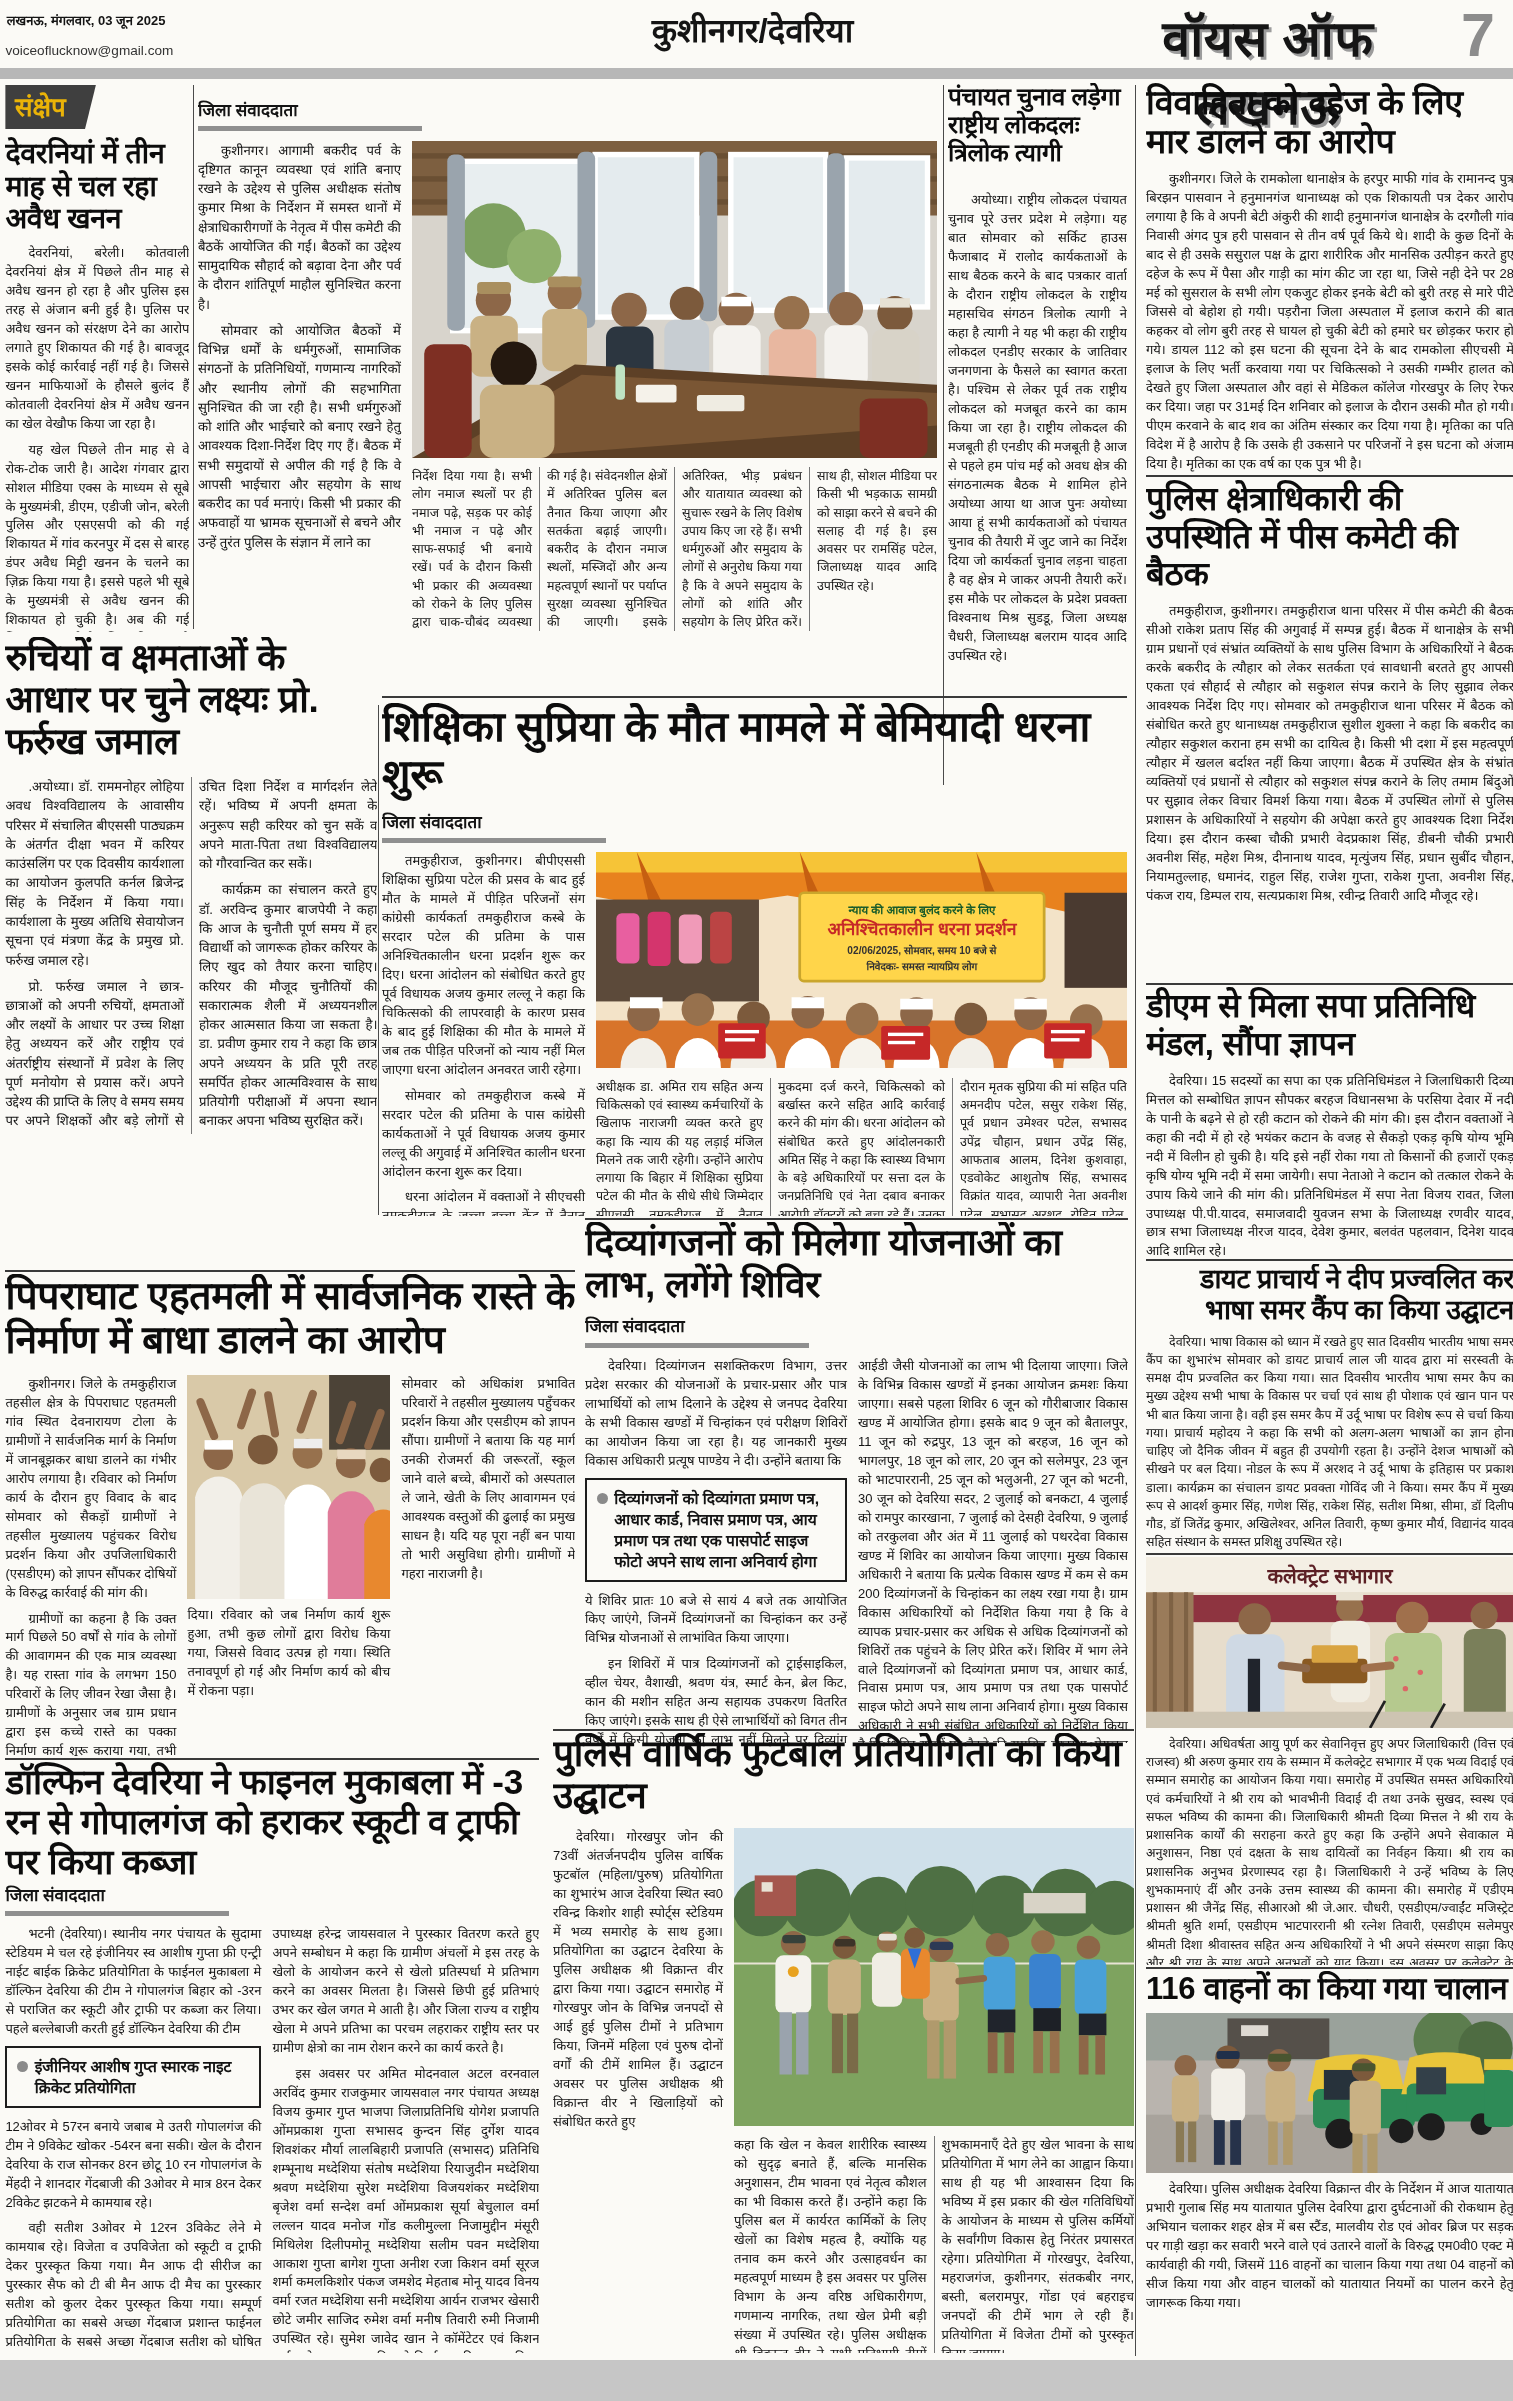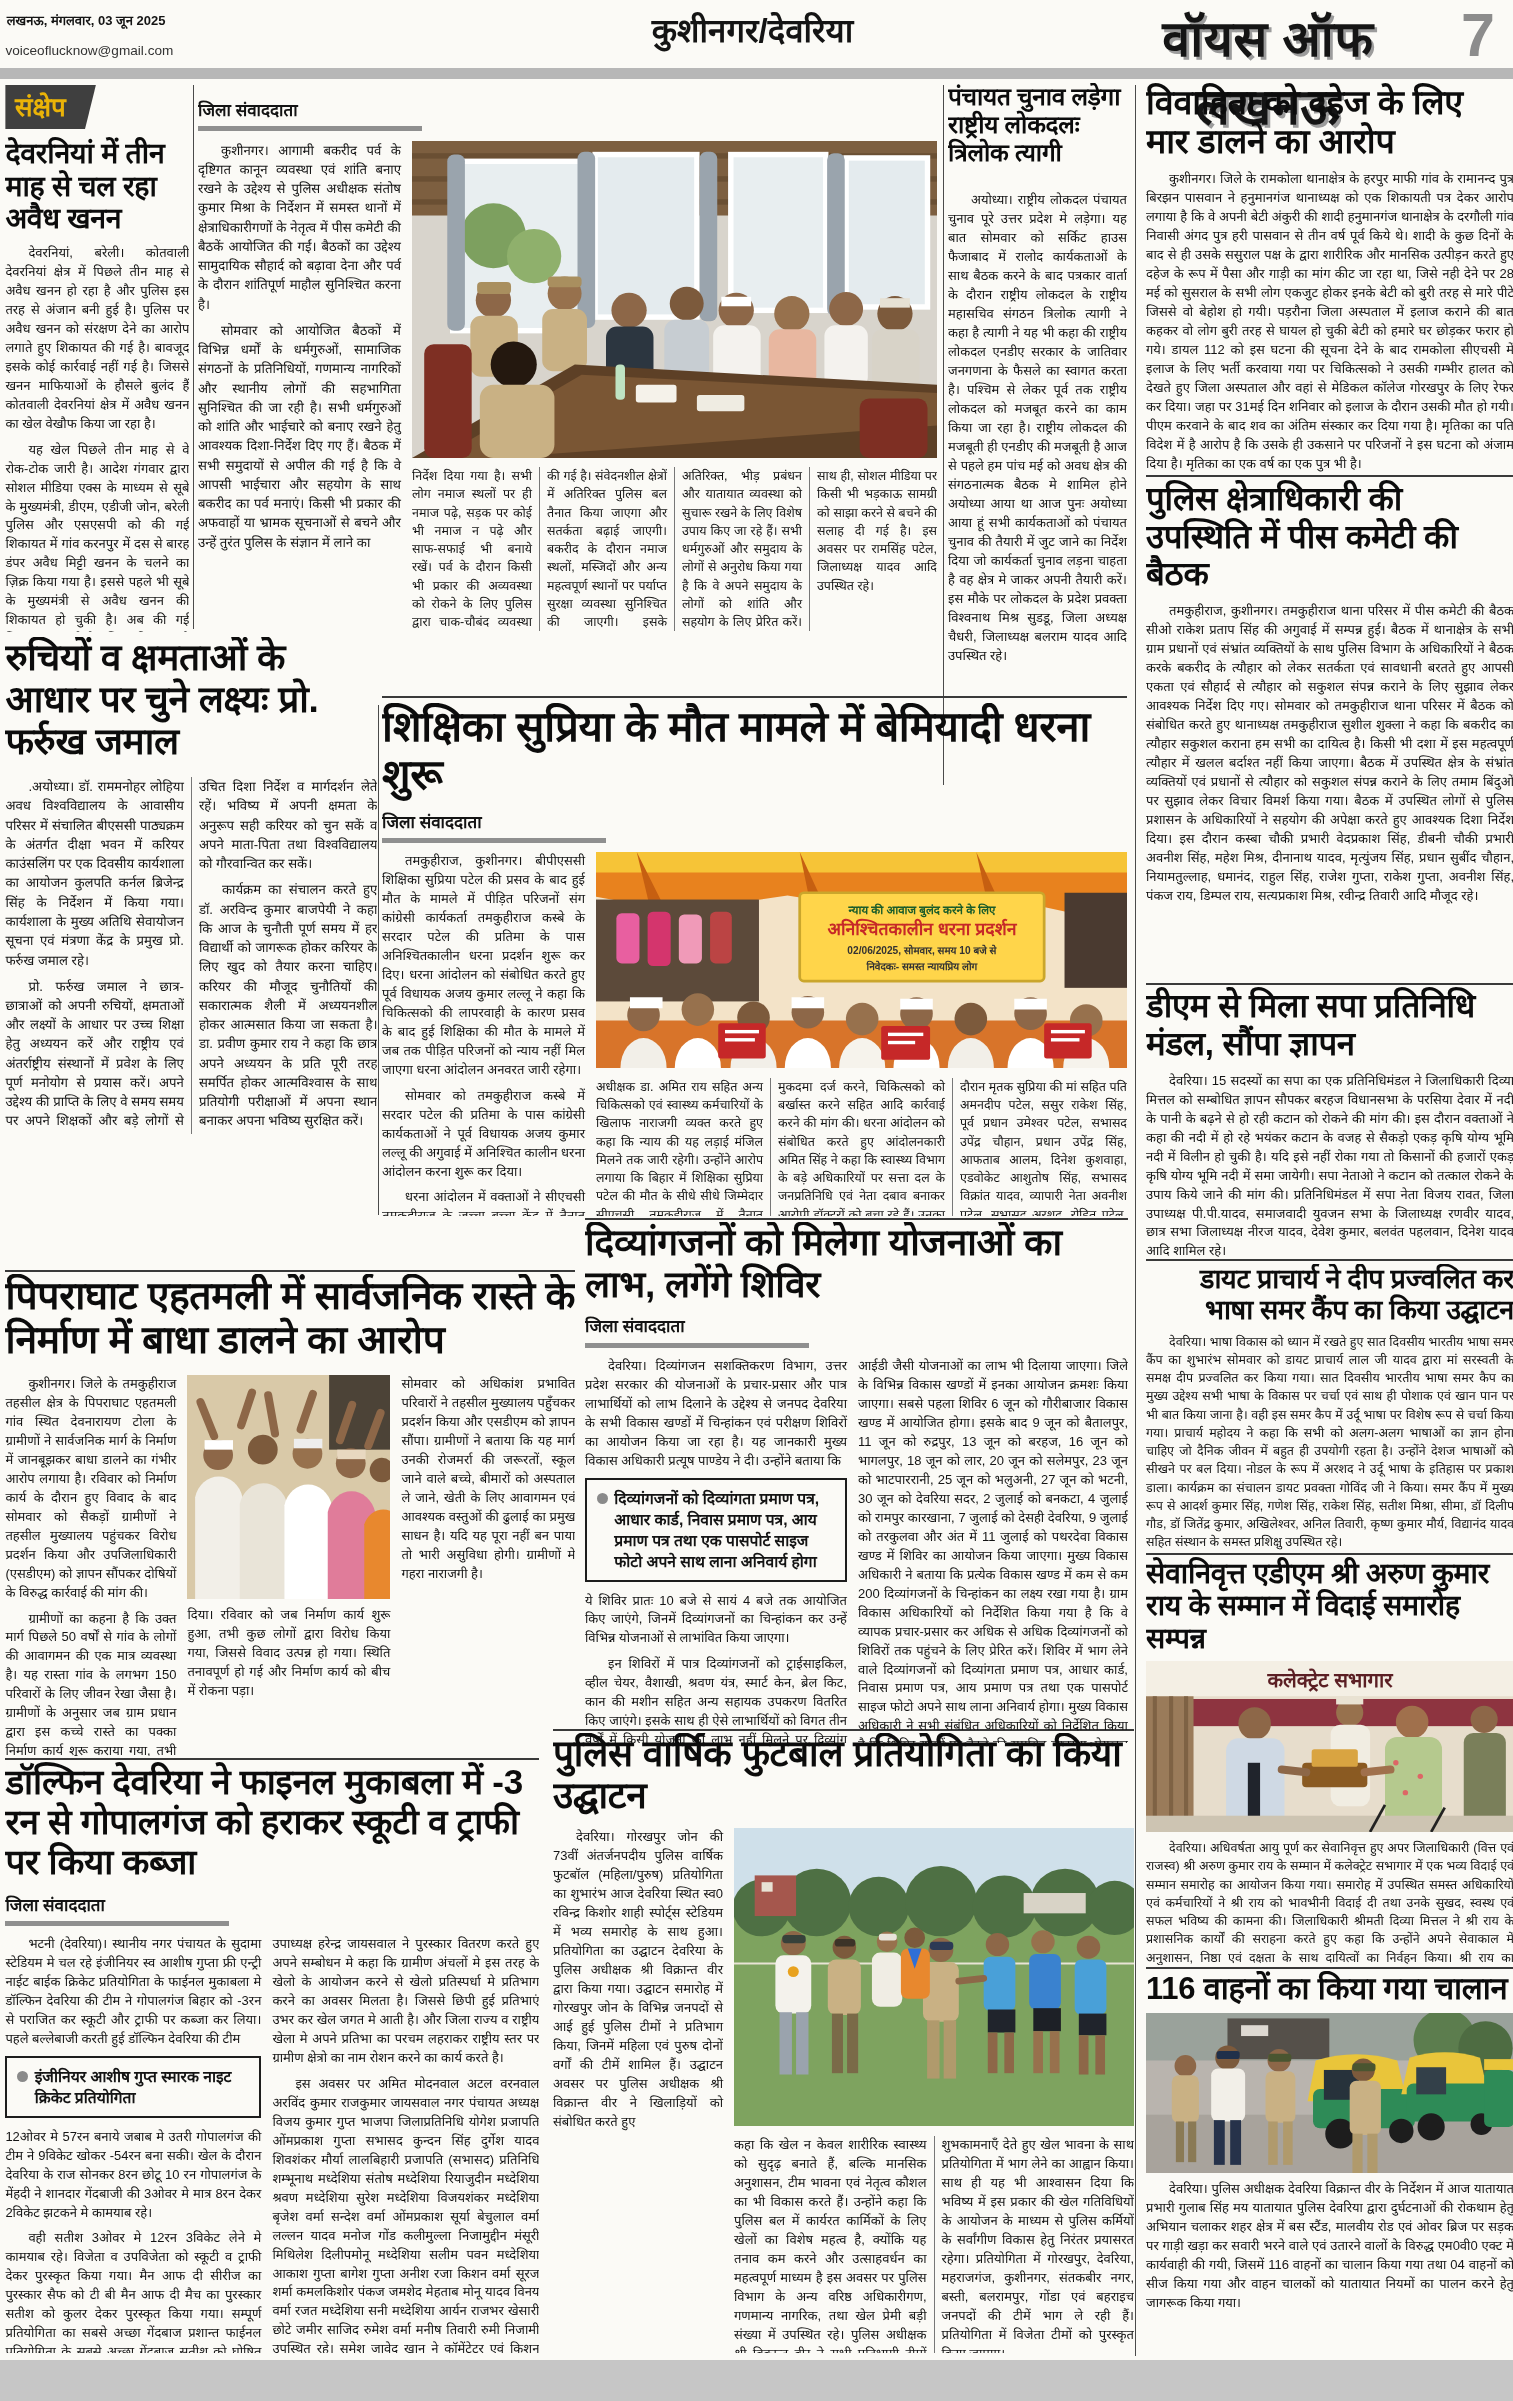--- a/index.html
+++ b/index.html
@@ -184,21 +184,20 @@
     <h2 class="hl" style="font-size:33px;margin-bottom:9.5px;">डीएम से मिला सपा प्रतिनिधि मंडल, सौंपा ज्ञापन</h2>
     <p class="body lead-indent" style="font-size:13px;">देवरिया। 15 सदस्यों का सपा का एक प्रतिनिधिमंडल ने जिलाधिकारी दिव्या मित्तल को सम्बोधित ज्ञापन सौपकर बरहज विधानसभा के परसिया देवार में नदी के पानी के बढ़ने से हो रही कटान को रोकने की मांग की। इस दौरान वक्ताओं ने कहा की नदी में हो रहे भयंकर कटान के वजह से सैकड़ो एकड़ कृषि योग्य भूमि नदी में विलीन हो चुकी है। यदि इसे नहीं रोका गया तो किसानों की हजारों एकड़ कृषि योग्य भूमि नदी में समा जायेगी। सपा नेताओ ने कटान को तत्काल रोकने के उपाय किये जाने की मांग की। प्रतिनिधिमंडल में सपा नेता विजय रावत, जिला उपाध्यक्ष पी.पी.यादव, समाजवादी युवजन सभा के जिलाध्यक्ष रणवीर यादव, छात्र सभा जिलाध्यक्ष नीरज यादव, देवेश कुमार, बलवंत पहलवान, दिनेश यादव आदि शामिल रहे।</p>
   </section>
 
   <section class="art" id="a-dayat" style="left:1146px;top:1264px;width:368px;height:288px;">
     <h2 class="hl" style="font-size:27px;margin-bottom:7px;text-align:right;">डायट प्राचार्य ने दीप प्रज्वलित कर भाषा समर कैंप का किया उद्घाटन</h2>
     <p class="body lead-indent" style="font-size:12.5px;">देवरिया। भाषा विकास को ध्यान में रखते हुए सात दिवसीय भारतीय भाषा समर कैंप का शुभारंभ सोमवार को डायट प्राचार्य लाल जी यादव द्वारा मां सरस्वती के समक्ष दीप प्रज्वलित कर किया गया। सात दिवसीय भारतीय भाषा समर कैप का मुख्य उद्देश्य सभी भाषा के विकास पर चर्चा एवं साथ ही पोशाक एवं खान पान पर भी बात किया जाना है। वही इस समर कैप में उर्दू भाषा पर विशेष रूप से चर्चा किया गया। प्राचार्य महोदय ने कहा कि सभी को अलग-अलग भाषाओं का ज्ञान होना चाहिए जो दैनिक जीवन में बहुत ही उपयोगी रहता है। उन्होंने देशज भाषाओं को सीखने पर बल दिया। नोडल के रूप में अरशद ने उर्दू भाषा के इतिहास पर प्रकाश डाला। कार्यक्रम का संचालन डायट प्रवक्ता गोविंद जी ने किया। समर कैंप में मुख्य रूप से आदर्श कुमार सिंह, गणेश सिंह, राकेश सिंह, सतीश मिश्रा, सीमा, डॉ दिलीप गौड, डॉ जितेंद्र कुमार, अखिलेश्वर, अनिल तिवारी, कृष्ण कुमार मौर्य, विद्यानंद यादव सहित संस्थान के समस्त प्रशिक्षु उपस्थित रहे।</p>
   </section>
 
   <section class="art" id="a-adm" style="left:1146px;top:1557px;width:368px;height:408px;">
-    <h2 class="hl" style="font-size:28.5px;margin-bottom:6.8px;">सेवानिवृत्त एडीएम श्री अरुण कुमार राय के सम्मान में विदाई समारोह सम्पन्न</h2>
     <div class="photo" style="height:171px;">
       <svg viewBox="0 0 542 252" preserveAspectRatio="none">
         <rect width="542" height="252" fill="#e7ddcc"></rect>
         <rect width="542" height="52" fill="#f4efe4"></rect>
         <text x="271" y="38" text-anchor="middle" font-size="30" font-weight="bold" fill="#5b1f24">कलेक्ट्रेट सभागार</text>
         <rect y="56" width="542" height="40" fill="#8e3440"></rect>
         <g fill="#9a7b5a">
             <rect x="0" y="52" width="70" height="200"></rect>
             <rect x="10" y="52" width="6" height="200" fill="#7e6244"></rect>
             <rect x="34" y="52" width="6" height="200" fill="#7e6244"></rect>
@@ -468,21 +467,21 @@
         <p class="body" style="font-size:13px;">ये शिविर प्रातः 10 बजे से सायं 4 बजे तक आयोजित किए जाएंगे, जिनमें दिव्यांगजनों का चिन्हांकन कर उन्हें विभिन्न योजनाओं से लाभांवित किया जाएगा।</p>
         <p class="body lead-indent" style="font-size:13px;">इन शिविरों में पात्र दिव्यांगजनों को ट्राईसाइकिल, व्हील चेयर, वैशाखी, श्रवण यंत्र, स्मार्ट केन, ब्रेल किट, कान की मशीन सहित अन्य सहायक उपकरण वितरित किए जाएंगे। इसके साथ ही ऐसे लाभार्थियों को विगत तीन वर्षों में किसी योजना का लाभ नहीं मिलने पर दिव्यांग पेंशन योजना, दुकान निर्माण/संचालन, यूडीआईडी कार्ड और फैमिली</p>
       </div>
       <div style="flex:1;">
         <p class="body" style="font-size:13px;">आईडी जैसी योजनाओं का लाभ भी दिलाया जाएगा। जिले के विभिन्न विकास खण्डों में इनका आयोजन क्रमशः किया जाएगा। सबसे पहला शिविर 6 जून को गौरीबाजार विकास खण्ड में आयोजित होगा। इसके बाद 9 जून को बैतालपुर, 11 जून को रुद्रपुर, 13 जून को बरहज, 16 जून को भागलपुर, 18 जून को लार, 20 जून को सलेमपुर, 23 जून को भाटपाररानी, 25 जून को भलुअनी, 27 जून को भटनी, 30 जून को देवरिया सदर, 2 जुलाई को बनकटा, 4 जुलाई को रामपुर कारखाना, 7 जुलाई को देसही देवरिया, 9 जुलाई को तरकुलवा और अंत में 11 जुलाई को पथरदेवा विकास खण्ड में शिविर का आयोजन किया जाएगा। मुख्य विकास अधिकारी ने बताया कि प्रत्येक विकास खण्ड में कम से कम 200 दिव्यांगजनों के चिन्हांकन का लक्ष्य रखा गया है। ग्राम विकास अधिकारियों को निर्देशित किया गया है कि वे व्यापक प्रचार-प्रसार कर अधिक से अधिक दिव्यांगजनों को शिविरों तक पहुंचने के लिए प्रेरित करें। शिविर में भाग लेने वाले दिव्यांगजनों को दिव्यांगता प्रमाण पत्र, आधार कार्ड, निवास प्रमाण पत्र, आय प्रमाण पत्र तथा एक पासपोर्ट साइज फोटो अपने साथ लाना अनिवार्य होगा। मुख्य विकास अधिकारी ने सभी संबंधित अधिकारियों को निर्देशित किया है कि शिविर स्थलों पर बैठने की समुचित व्यवस्था, पेयजल तथा विभागीय टीम के संचालन में किसी प्रकार की बाधा न आने पाए, इसकी तैयारी पूर्व से सुनिश्चित कर ली जाए।</p>
       </div>
     </div>
   </section>
 
   <section class="art" id="a-cricket" style="left:5.4px;top:1762px;width:534px;height:591px;">
-    <h2 class="hl" style="font-size:35px;margin-bottom:11px;">डॉल्फिन देवरिया ने फाइनल मुकाबला में -3 रन से गोपालगंज को हराकर स्कूटी व ट्राफी पर किया कब्जा</h2>
+    <h2 class="hl" style="font-size:35px;margin-bottom:1px;">डॉल्फिन देवरिया ने फाइनल मुकाबला में -3 रन से गोपालगंज को हराकर स्कूटी व ट्राफी पर किया कब्जा</h2>
     <div>
       <span class="byline">जिला संवाददाता</span>
       <div class="byrule"></div>
     </div>
     <div class="row">
       <div style="width:256px;flex:0 0 auto;">
         <p class="body lead-indent" style="font-size:13px;">भटनी (देवरिया)। स्थानीय नगर पंचायत के सुदामा स्टेडियम मे चल रहे इंजीनियर स्व आशीष गुप्ता फ्री एन्ट्री नाईट बाईक क्रिकेट प्रतियोगिता के फाईनल मुकाबला मे डॉल्फिन देवरिया की टीम ने गोपालगंज बिहार को -3रन से पराजित कर स्कूटी और ट्राफी पर कब्जा कर लिया। पहले बल्लेबाजी करती हुई डॉल्फिन देवरिया की टीम</p>
         <div class="hbox">
           <span class="dot"></span>
           <span>इंजीनियर आशीष गुप्त स्मारक नाइट क्रिकेट प्रतियोगिता</span>

